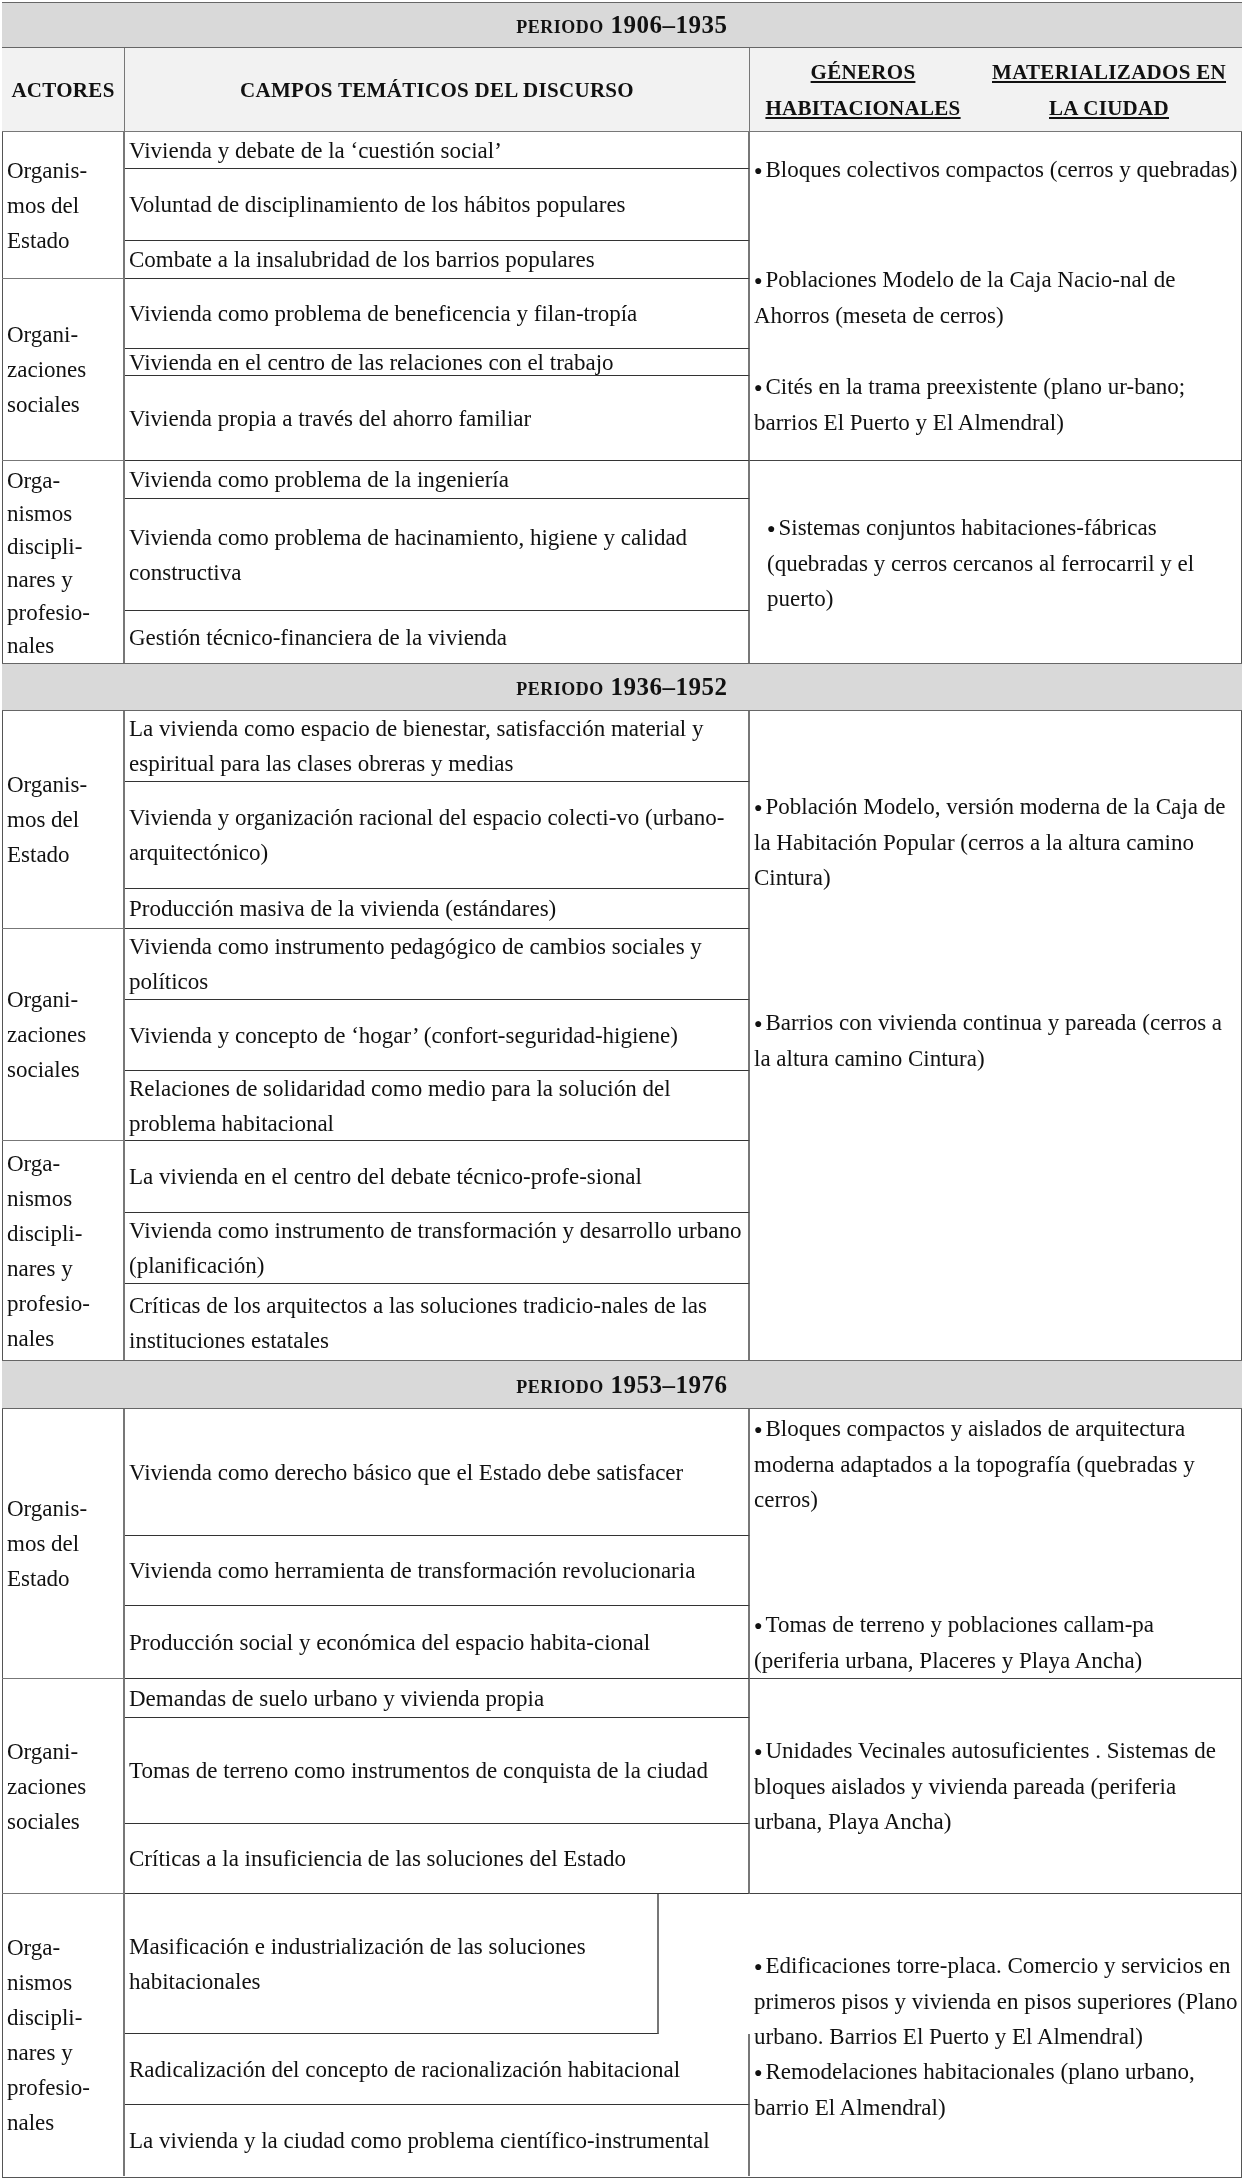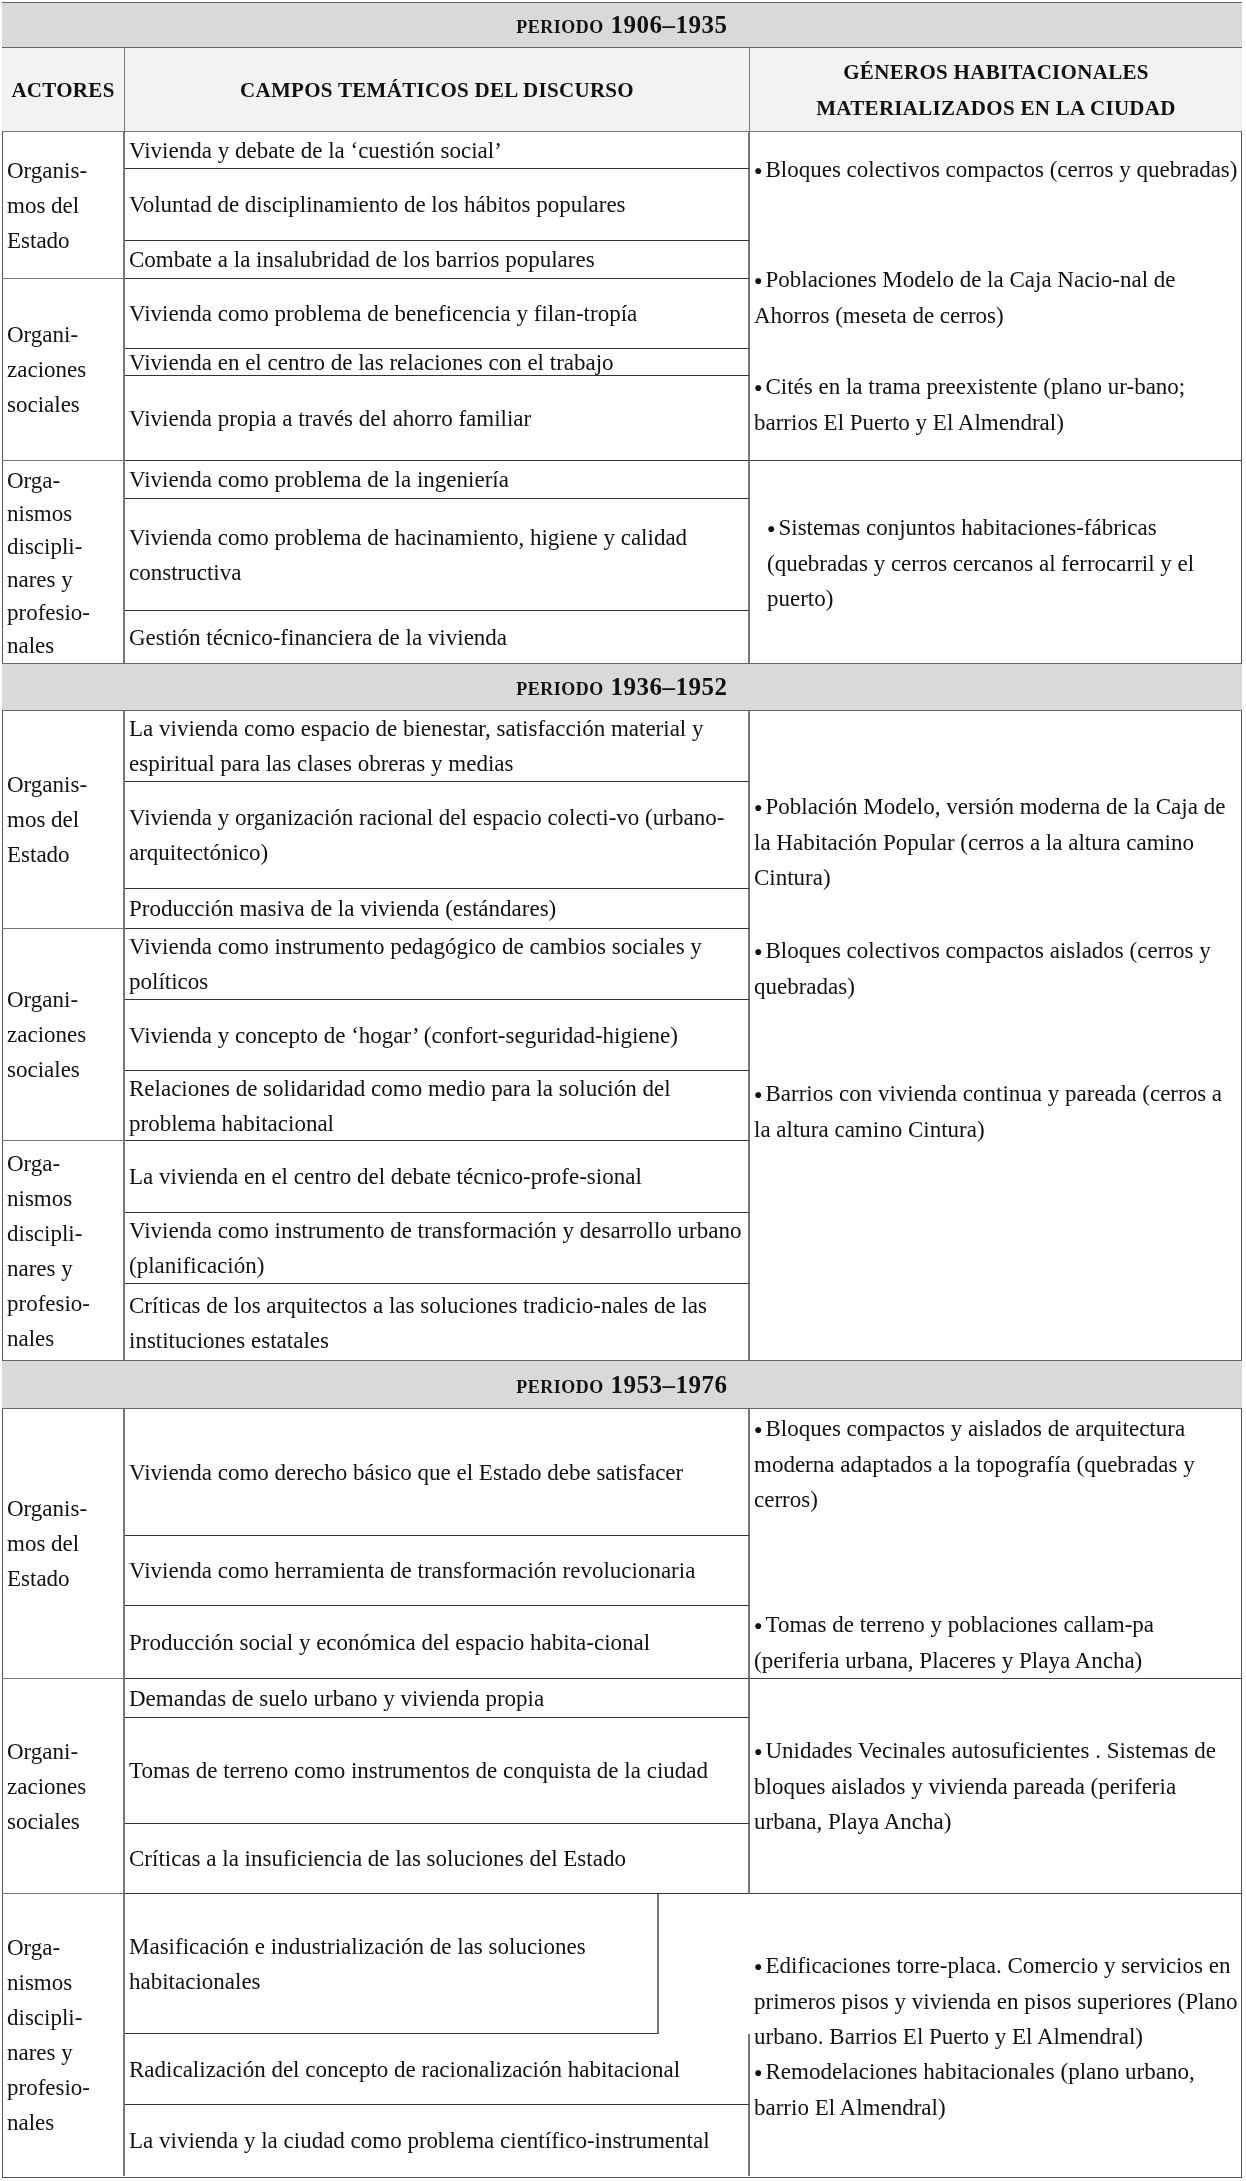--- a/index.html
+++ b/index.html
@@ -31,21 +31,21 @@
 <div class="band" style="top:2px;height:46px;left:2px;width:1240px;">
   <span>periodo 1906–1935</span>
 </div>
 
 <div class="hdr" style="left:2px;top:48px;width:123px;height:84px;">
   <span>ACTORES</span>
 </div>
 <div class="hdr" style="left:125px;top:48px;width:625px;height:84px;">
   <span>CAMPOS TEMÁTICOS DEL DISCURSO</span>
 </div>
-<div class="hdr" style="left:750px;top:48px;width:492px;height:84px;flex-direction:column;border-right:none;">
+<div class="hdr" style="left:750px;top:48px;width:492px;height:84px;border-right:none;text-decoration:underline;">
   <span>GÉNEROS HABITACIONALES</span>
   <span>MATERIALIZADOS EN LA CIUDAD</span>
 </div>
 
 <div class="cell actor" style="left:2px;top:132px;width:123px;height:147px;">
   <div>
     <div>Organis-</div>
     <div>mos del</div>
     <div>Estado</div>
   </div>
@@ -161,21 +161,20 @@
     <span>Vivienda como instrumento de transformación y desarrollo urbano (planificación)</span>
   </div>
 <div class="cell campo" style="left:125px;top:1284px;width:625px;height:77px;border-bottom:none;">
     <span>Críticas de los arquitectos a las soluciones tradicio-nales de las instituciones estatales</span>
   </div>
 
 <div class="cell genero" style="left:750px;top:711px;width:492px;height:650px;border-bottom:none;justify-content:flex-start;">
   <div style="height:78px"></div>
   <div class="item"><span class="bullet">●</span><span>Población Modelo, versión moderna de la Caja de la Habitación Popular (cerros a la altura camino Cintura)</span></div>
   <div style="height:38px"></div>
-  <div class="item"><span class="bullet">●</span><span>Bloques colectivos compactos aislados (cerros y quebradas)</span></div>
   <div style="height:72px"></div>
   <div class="item"><span class="bullet">●</span><span>Barrios con vivienda continua y pareada (cerros a la altura camino Cintura)</span></div>
   <div style="height:72px"></div>
 </div>
 
 <div class="band" style="top:1360px;height:49px;left:2px;width:1240px;">
   <span>periodo 1953–1976</span>
 </div>
 
 <div class="cell actor" style="left:2px;top:1409px;width:123px;height:270px;">

